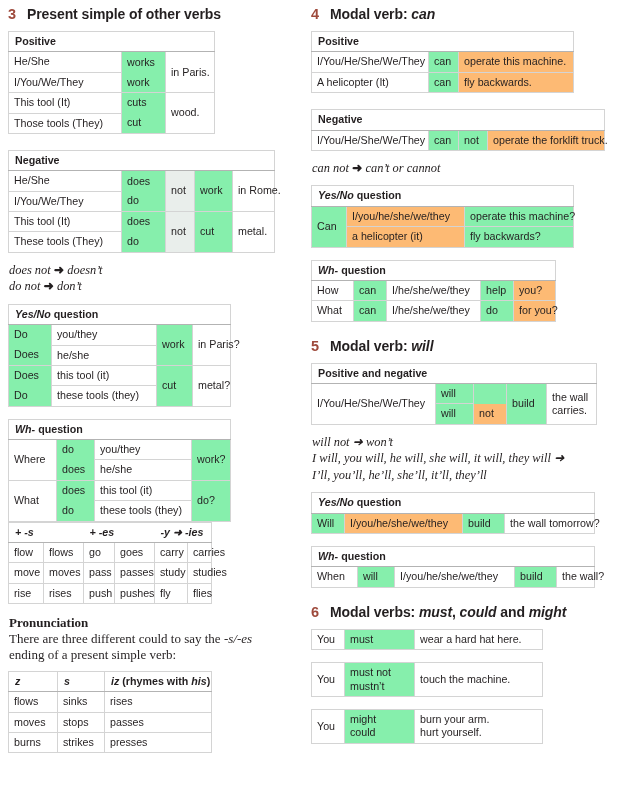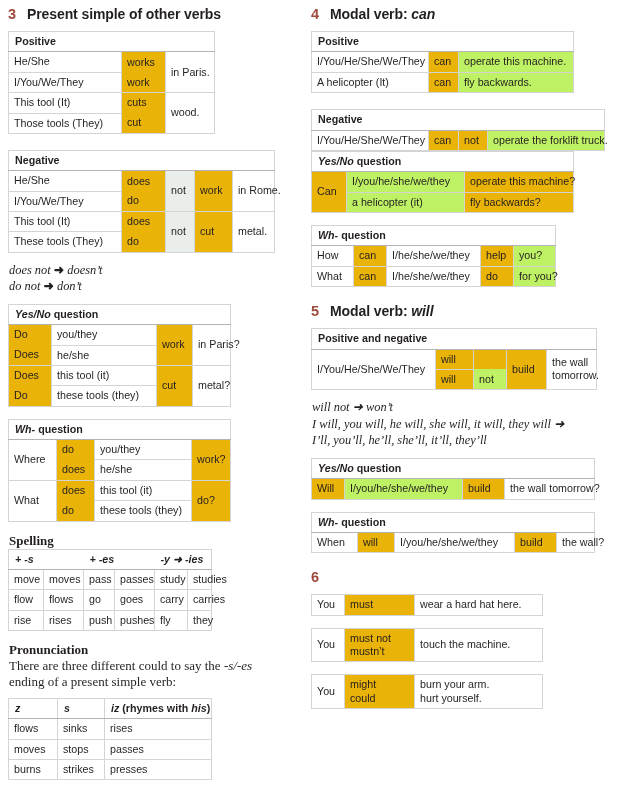--- a/index.html
+++ b/index.html
@@ -60,22 +60,22 @@
     line-height: 1.25;
     white-space: nowrap;
   }
   .gt .hdr {
     font-weight: bold;
     font-size: 10.7px;
     border-bottom: 1px solid #b3b3b3;
     padding: 3px 5px 3px 6px;
   }
   .gt .hdr .it { font-style: italic; }
-  .y  { background: #eab308; }
-  .y2 { background: #bef264; }
+  .y  { background: #86efac; }
+  .y2 { background: #fdba74; }
   .n  { background: #e9eeeb; }
   .nb-r { border-right: 0 !important; }
   .nb-l { border-left: 0 !important; }
   .nb-b { border-bottom: 0 !important; }
   .nb-t { border-top: 0 !important; }
 
   
   .note {
     font-family: "Liberation Serif", serif;
     font-style: italic;
@@ -258,60 +258,59 @@
         <td>this tool (it)</td>
         <td class="y" rowspan="2">do?</td>
       </tr>
       <tr>
         <td class="y nb-t">do</td>
         <td>these tools (they)</td>
       </tr>
     </tbody>
         </table>
 
-    <div class="prose-h">Spelling</div>
 
     <table class="gt" style="width:203px">
       <colgroup>
             <col style="width:35px">
             <col style="width:40px">
             <col style="width:31px">
             <col style="width:40px">
             <col style="width:33px">
             <col style="width:24px">
           </colgroup>
       <tbody>
             <tr>
         <td class="hdr nb-r" colspan="2"><span class="it">+ -s</span></td>
         <td class="hdr nb-r nb-l" colspan="2"><span class="it">+ -es</span></td>
         <td class="hdr nb-l" colspan="2"><span class="it">-y ➜ -ies</span></td>
+      </tr>
+      <tr>
+        <td>flow</td>
+        <td>flows</td>
+        <td>go</td>
+        <td>goes</td>
+        <td>carry</td>
+        <td>carries</td>
       </tr>
       <tr>
         <td>move</td>
         <td>moves</td>
         <td>pass</td>
         <td>passes</td>
         <td>study</td>
         <td>studies</td>
       </tr>
       <tr>
-        <td>flow</td>
-        <td>flows</td>
-        <td>go</td>
-        <td>goes</td>
-        <td>carry</td>
-        <td>carries</td>
-      </tr>
-      <tr>
         <td>rise</td>
         <td>rises</td>
         <td>push</td>
         <td>pushes</td>
         <td>fly</td>
-        <td>they</td>
+        <td>flies</td>
       </tr>
     </tbody>
         </table>
 
     <div class="prose-h">Pronunciation</div>
     <div class="prose">
       <span>There are three different could to say the </span><span class="it">-s/-es</span><br>
       <span>ending of a present simple verb:</span>
     </div>
 
@@ -393,20 +392,25 @@
       </tr>
       <tr>
         <td>I/You/He/She/We/They</td>
         <td class="y">can</td>
         <td class="y">not</td>
         <td class="y2">operate the forklift truck.</td>
       </tr>
     </tbody>
         </table>
 
+    <div class="note">
+      <span>can not</span>
+      <span class="arr">➜</span>
+      <span>can’t or cannot</span>
+    </div>
 
     <table class="gt" style="width:262px">
       <colgroup>
             <col style="width:35px">
             <col style="width:118px">
             <col style="width:109px">
           </colgroup>
       <tbody>
             <tr>
         <td class="hdr" colspan="3"><span class="it">Yes/No</span><span> question</span></td>
@@ -471,21 +475,21 @@
           </colgroup>
       <tbody>
             <tr>
         <td class="hdr" colspan="5">Positive and negative</td>
       </tr>
       <tr>
         <td rowspan="2">I/You/He/She/We/They</td>
         <td class="y">will</td>
         <td class="y nb-l nb-b"></td>
         <td class="y" rowspan="2">build</td>
-        <td rowspan="2" style="white-space:normal"><span>the wall</span><br><span>tomorrow.</span></td>
+        <td rowspan="2" style="white-space:normal"><span>the wall</span><br><span>carries.</span></td>
       </tr>
       <tr>
         <td class="y">will</td>
         <td class="y2 nb-t">not</td>
       </tr>
     </tbody>
         </table>
 
     <div class="note">
       <span>will not ➜ won’t</span><br>
@@ -534,20 +538,21 @@
         <td class="y">build</td>
         <td>the wall?</td>
       </tr>
     </tbody>
         </table>
 
     <div class="gap-l"></div>
 
     <div class="sec-head">
       <span class="sec-num">6</span>
+      <span class="sec-title"><span>Modal verbs: </span><span class="it">must</span><span>, </span><span class="it">could</span><span> and </span><span class="it">might</span></span>
     </div>
 
     <table class="gt" style="width:231px">
       <colgroup>
             <col style="width:33px">
             <col style="width:70px">
             <col style="width:128px">
           </colgroup>
       <tbody>
             <tr>

